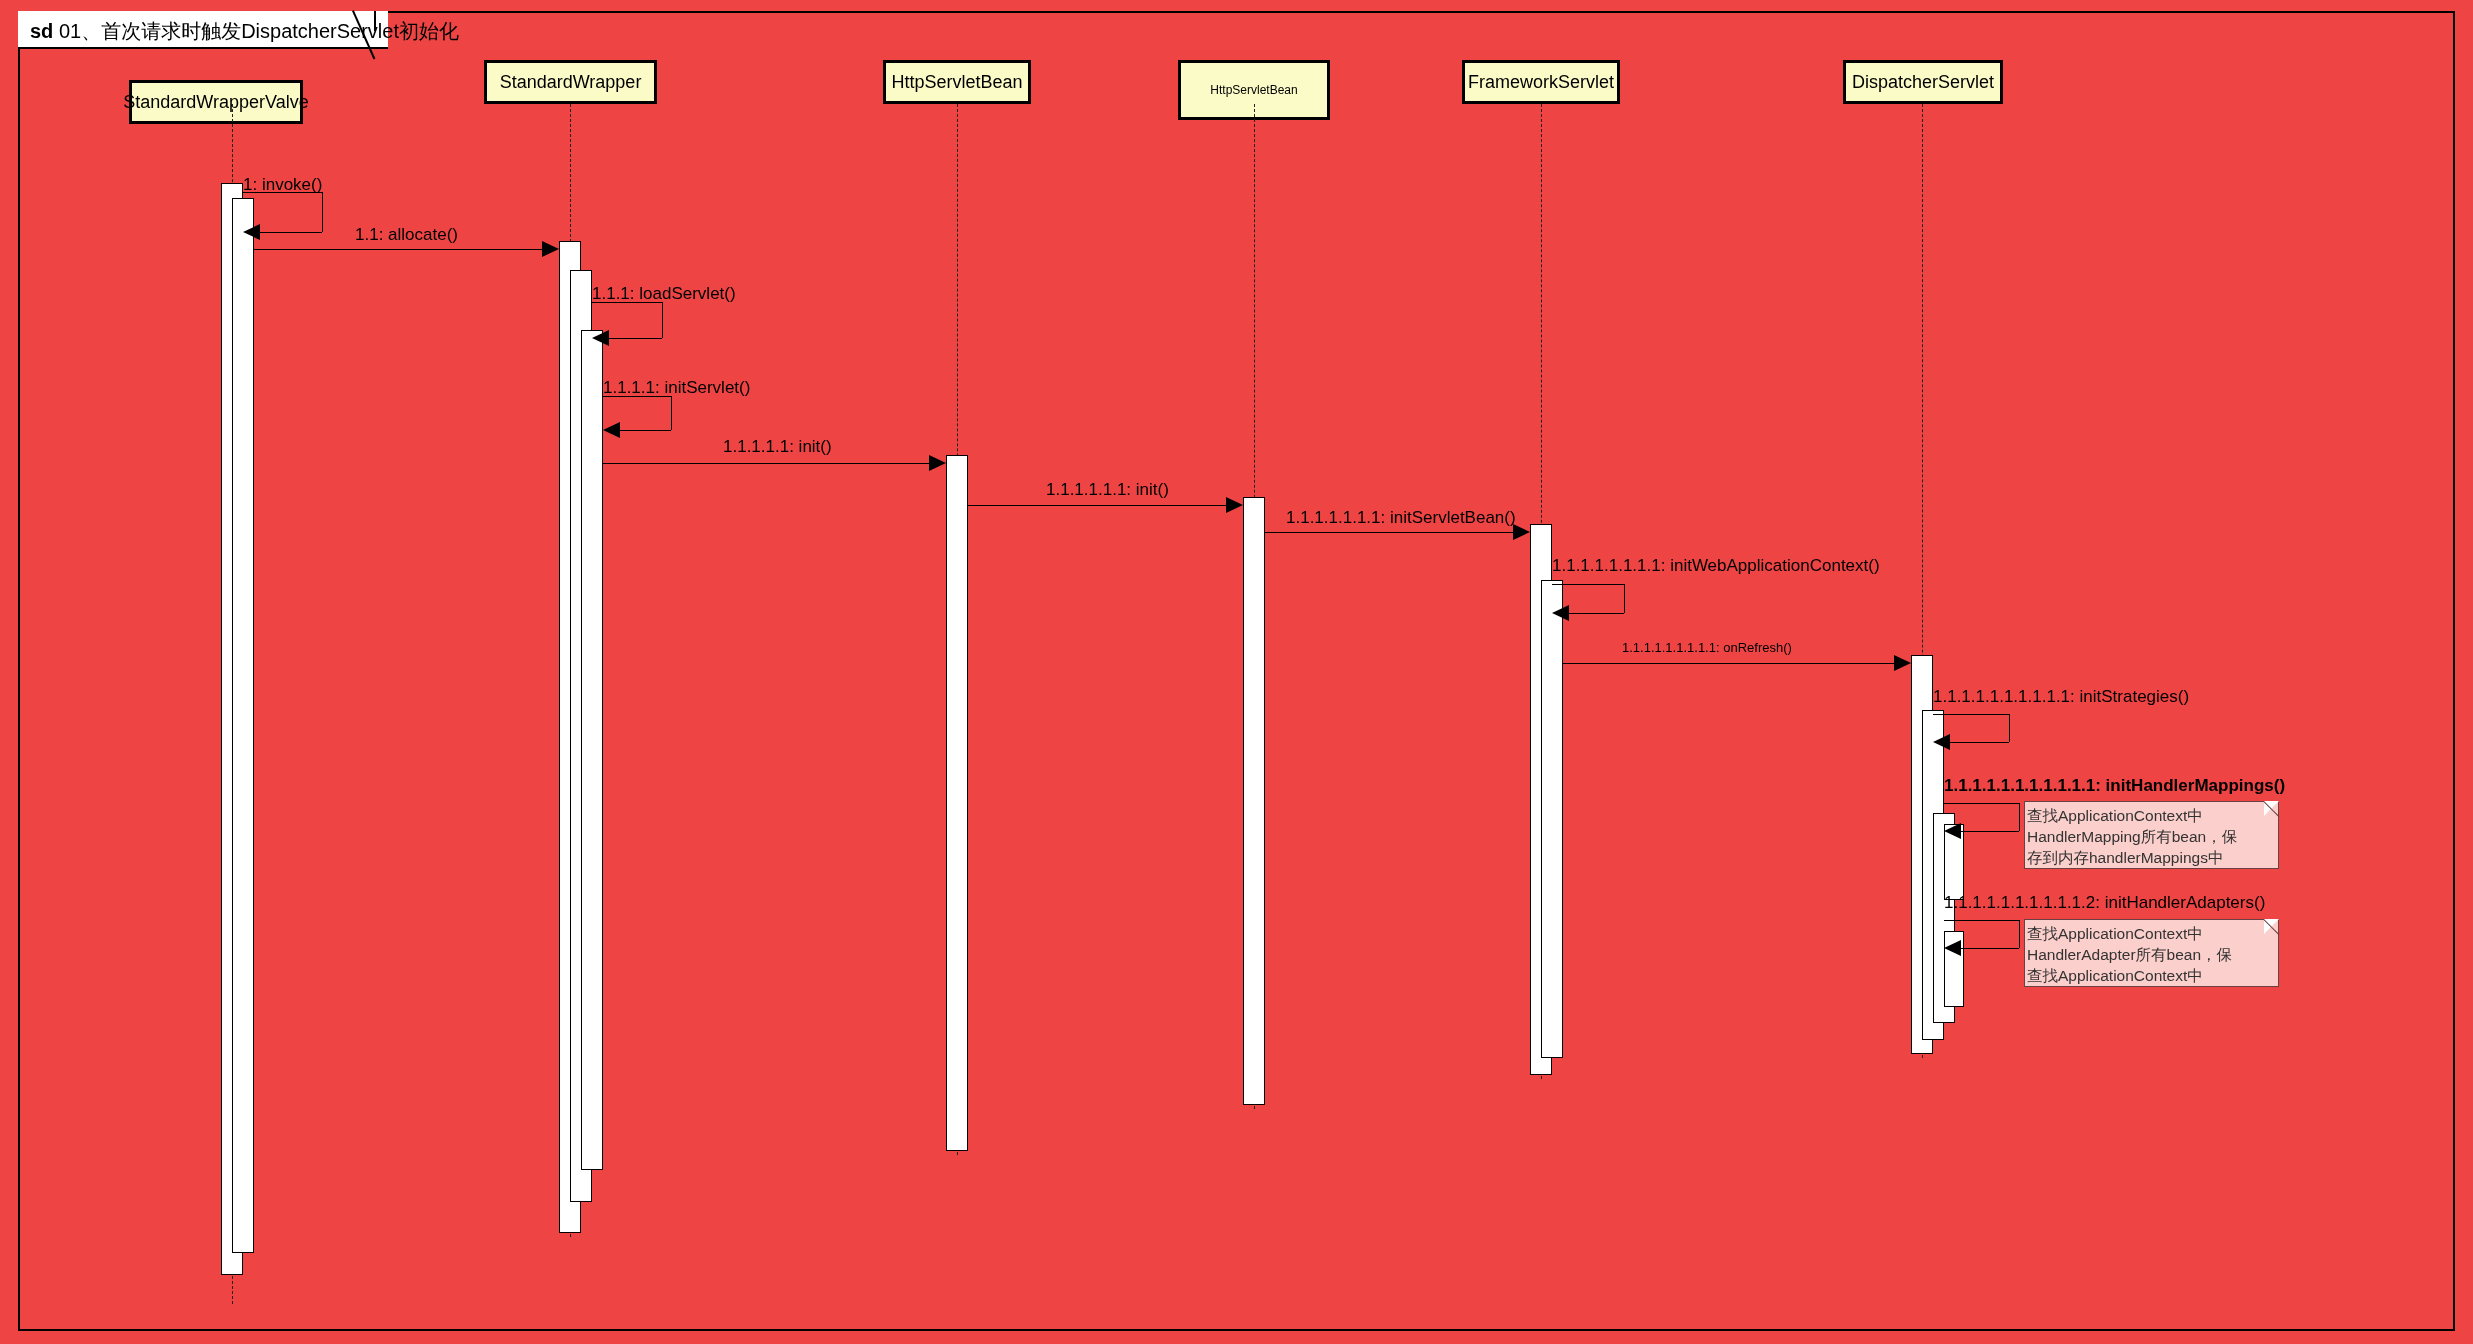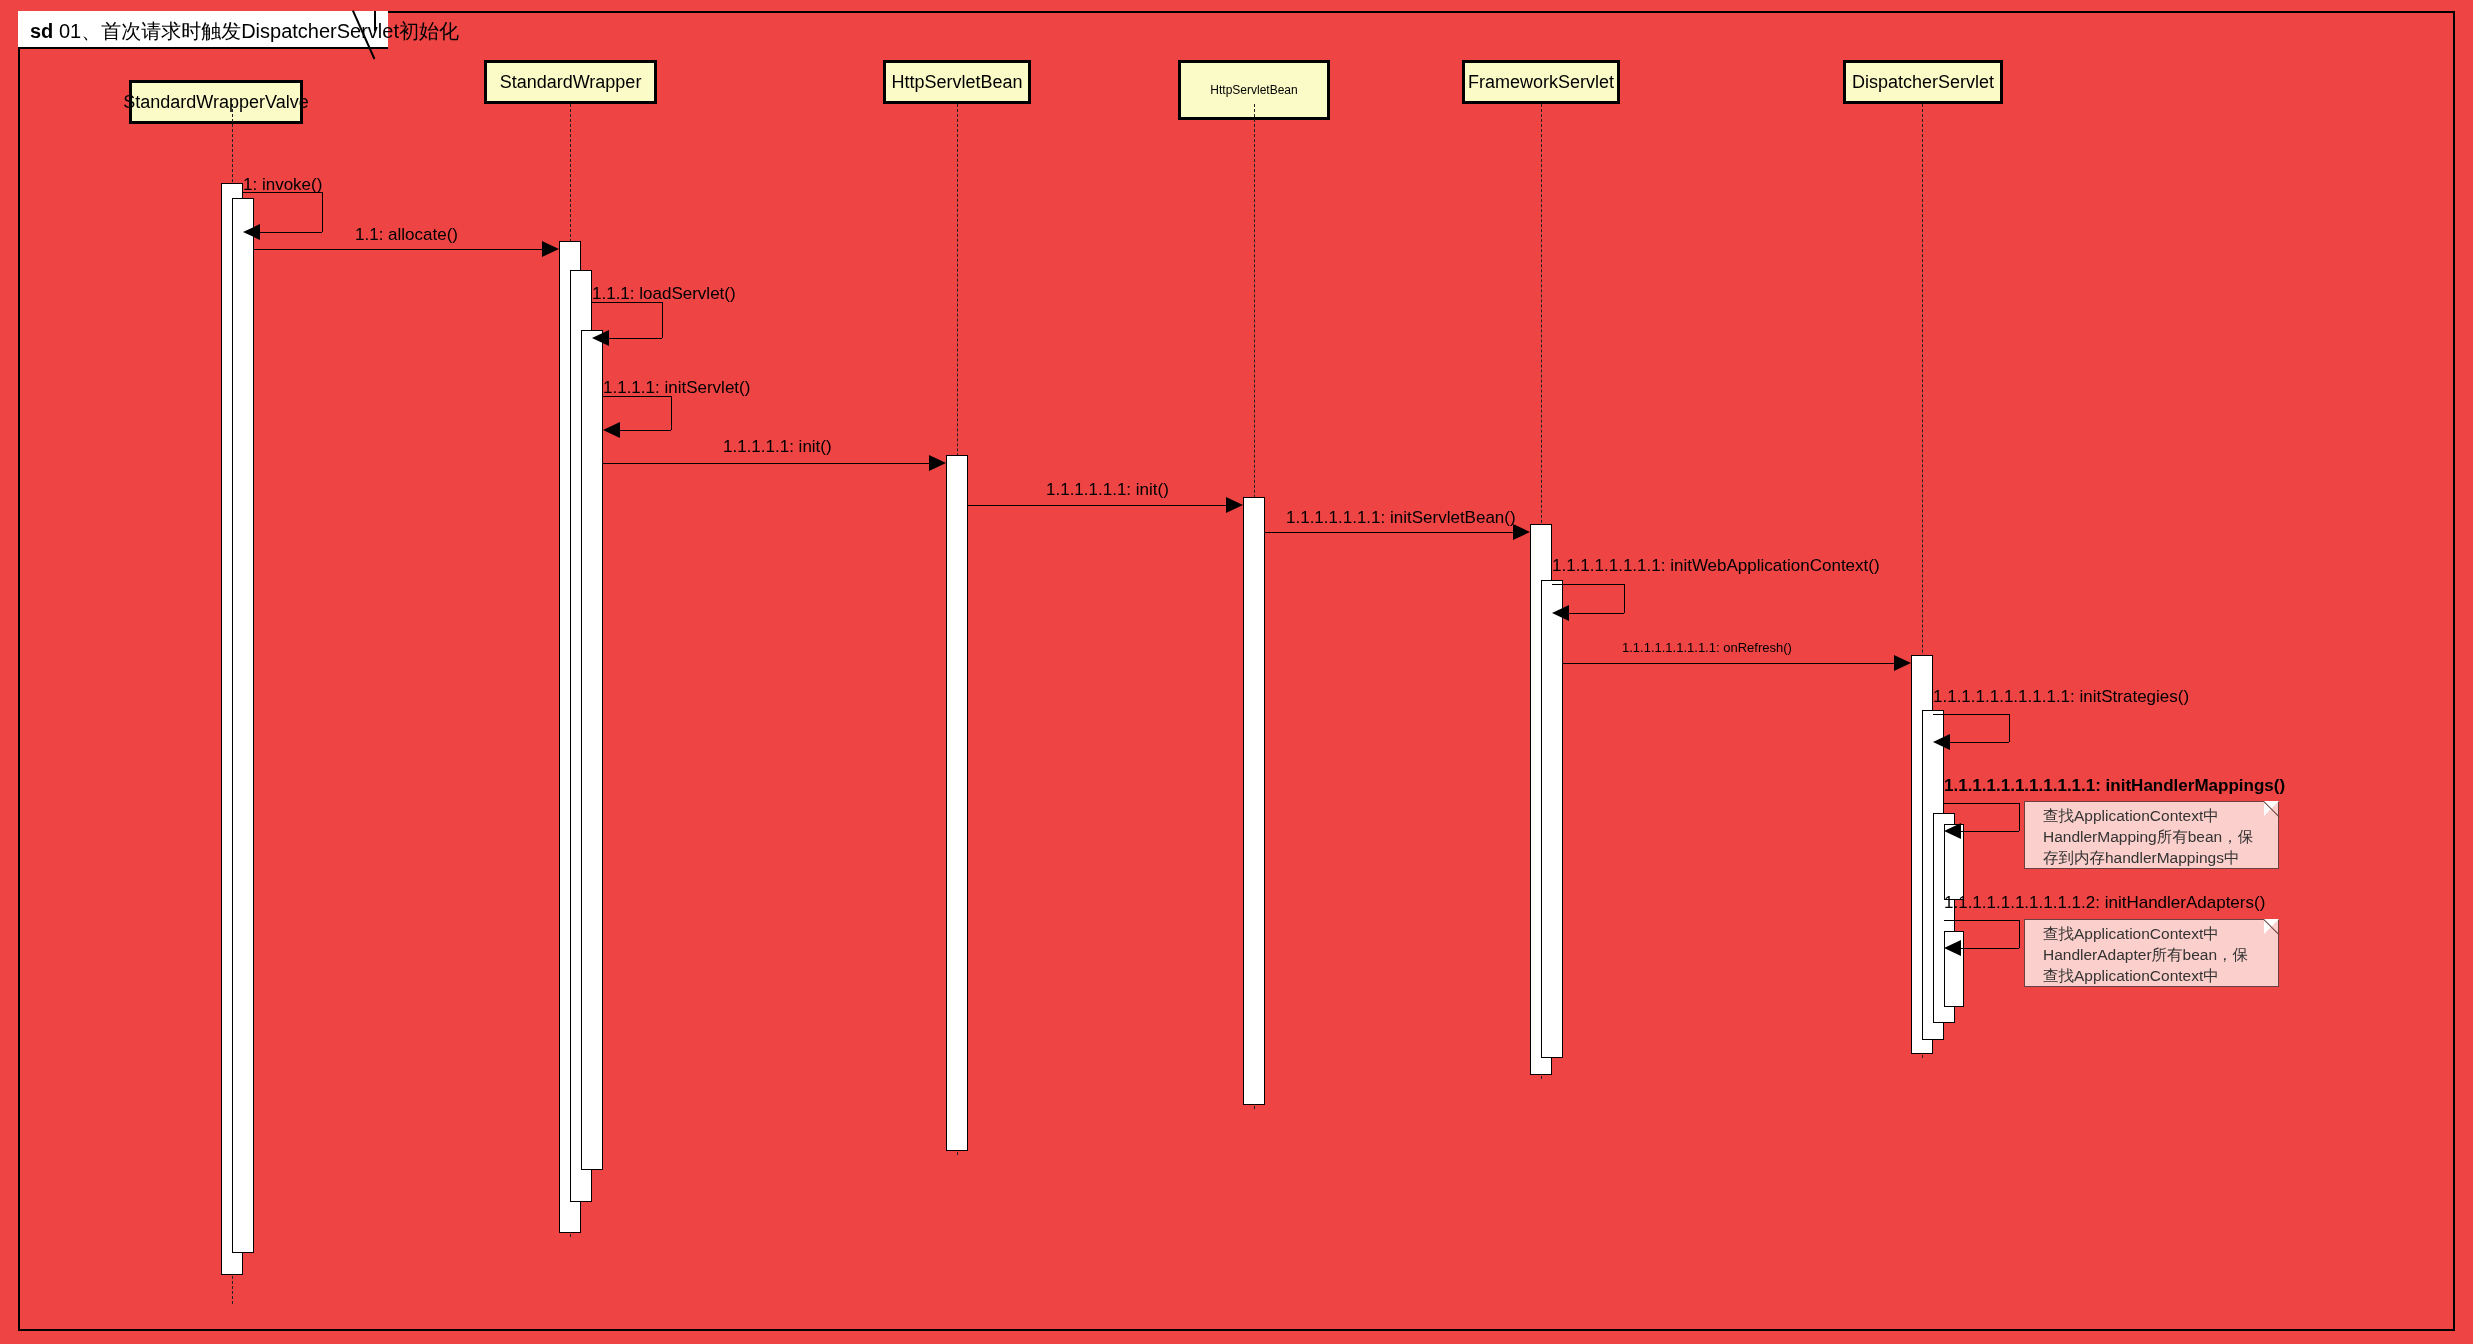--- a/index.html
+++ b/index.html
@@ -28,21 +28,21 @@
   .arrow-r{position:absolute;width:0;height:0;
            border-top:8px solid transparent;border-bottom:8px solid transparent;
            border-left:17px solid #000;}
   .arrow-l{position:absolute;width:0;height:0;
            border-top:8px solid transparent;border-bottom:8px solid transparent;
            border-right:17px solid #000;}
   .msg-label{position:absolute;white-space:nowrap;color:#000;}
 
   
   .note{position:absolute;background:#fbcfcb;border:1px solid #6b4040;box-sizing:border-box;
-        color:#333;line-height:1.35;padding:4px 18px;}
+        color:#333;line-height:1.35;padding:4px 2px;}
   .note-fold{position:absolute;width:0;height:0;
              border-left:15px solid #fff;border-bottom:15px solid transparent;}
   .note-fold-line{position:absolute;height:0;border-top:1px solid #6b4040;
                   transform-origin:top left;transform:rotate(45deg);}
 
   
   .wm{position:absolute;display:flex;align-items:center;gap:14px;
       color:#f2f2f2;text-shadow:0 1px 1px #c9c9c9;user-select:none;}
   .wm-text{font-size:58px;letter-spacing:6px;}
 </style>

